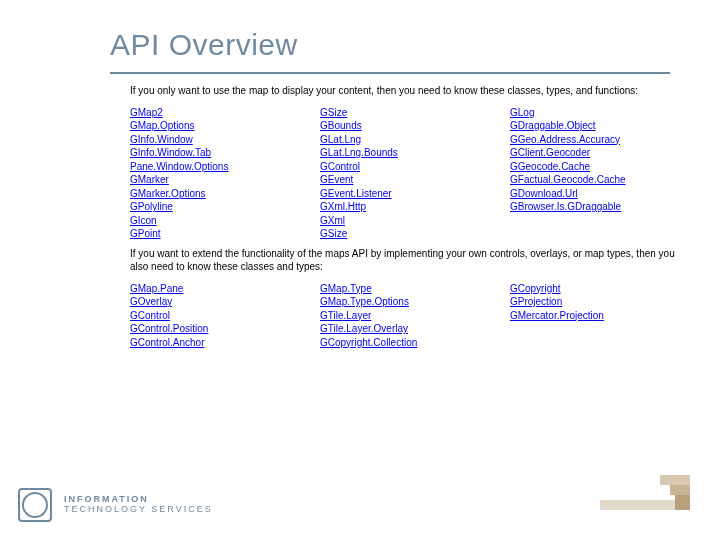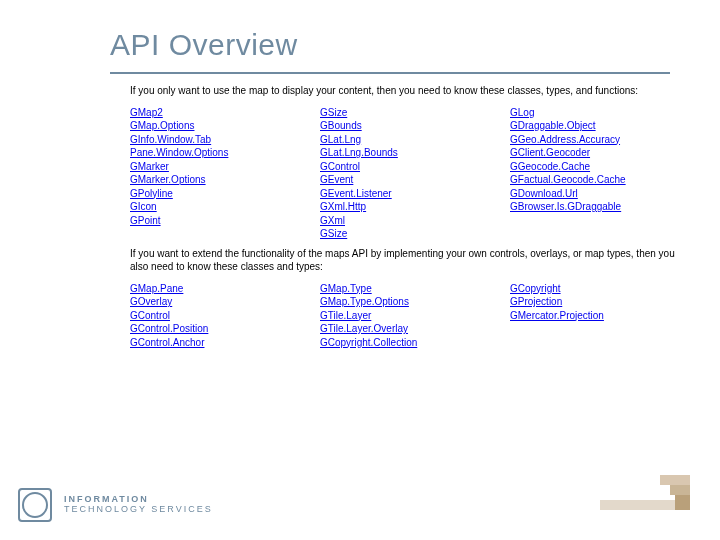--- a/index.html
+++ b/index.html
@@ -116,20 +116,21 @@
   <div class="hr"></div>
 
   <div class="body">
 
     <div class="intro">If you only want to use the map to display your content, then you need to know these classes, types, and functions:</div>
 
     <div class="cols">
       <div class="col" id="g1c1">
           <a>GMap2</a>
           <a>GMap.Options</a>
+          <a>GInfo.Window</a>
           <a>GInfo.Window.Tab</a>
           <a>Pane.Window.Options</a>
           <a>GMarker</a>
           <a>GMarker.Options</a>
           <a>GPolyline</a>
           <a>GIcon</a>
           <a>GPoint</a>
         </div>
       <div class="col" id="g1c2">
           <a>GSize</a>

